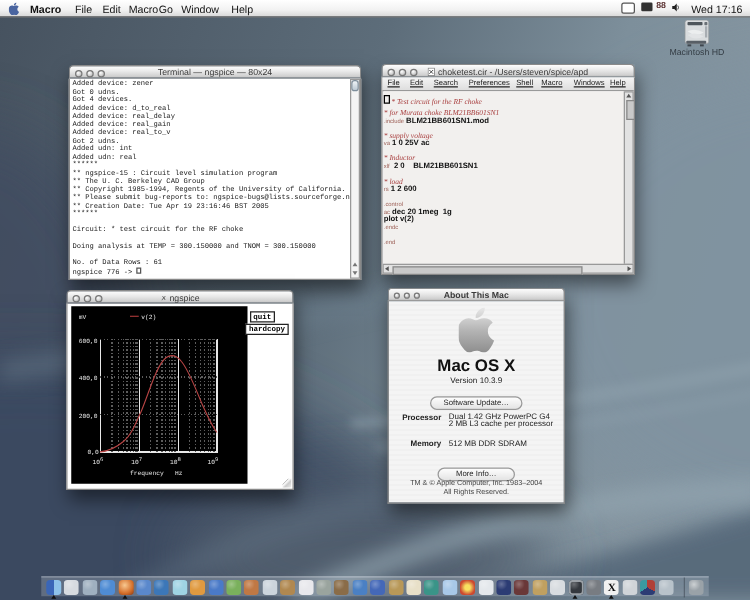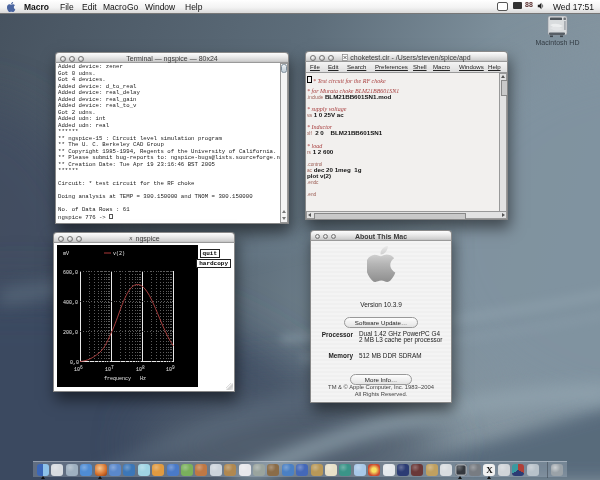--- a/index.html
+++ b/index.html
@@ -114,21 +114,21 @@
  <span class="item" style="left:127px;">Go</span>
  <span class="item" style="left:145px;text-align:right;">Window</span>
  <span class="item" style="left:185px;">Help</span>
  <span class="item" style="left:497px;top:2px;width:9px;height:7px;border:1px solid #555;border-radius:2px;background:#fff;"></span>
  <span class="item" style="left:513px;top:2px;width:9px;height:7px;background:#333;border-radius:1px;"></span>
  <span class="item" style="left:525px;top:1px;font-size:7px;color:#5a3030;font-weight:bold;">88</span>
  <svg class="item" style="left:537px;top:2px" width="8" height="8" viewBox="0 0 10 10">
       <path fill="#222" d="M1,3.5 L3,3.5 L5.5,1 L5.5,9 L3,6.5 L1,6.5 Z"></path>
       <path d="M6.5,3 Q8,5 6.5,7" stroke="#222" fill="none" stroke-width="0.8"></path>
     </svg>
- <span class="item" style="left:553px;font-size:8.5px;">Wed 17:51</span>
+ <span class="item" style="left:553px;font-size:8.5px;">Wed 17:16</span>
 </div>
 
 <div id="hd">
  <svg width="24" height="22" viewBox="0 0 24 22">
   <rect x="3" y="0" width="19" height="19" rx="2" fill="#d9dcde" stroke="#90959a" stroke-width="0.6"></rect>
   <rect x="5" y="1.5" width="12" height="2.6" rx="0.6" fill="#4e555b"></rect>
   <rect x="18.5" y="1.5" width="2.4" height="2.6" rx="0.6" fill="#6a7076"></rect>
   <rect x="19" y="5" width="1.8" height="9" fill="#a8adb2"></rect>
   <path d="M5,9 q6,-3 13,1 q-7,4 -13,-1" fill="#eceeef"></path>
   <path d="M5,12 q6,-3 13,1 q-7,4 -13,-1" fill="#e2e4e6"></path>
@@ -282,20 +282,21 @@
   <svg style="position:absolute;left:56px;top:5px;" width="30" height="36" viewBox="0 0 17 20">
    <defs>
           <linearGradient id="apgr" x1="0" y1="0" x2="0" y2="1">
     <stop offset="0" stop-color="#e8e8e8"></stop>
             <stop offset="0.5" stop-color="#b5b5b5"></stop>
             <stop offset="1" stop-color="#8e8e8e"></stop>
           </linearGradient>
         </defs>
    <path fill="url(#apgr)" d="M13.2,10.6c0-2.6,2.1-3.8,2.2-3.9c-1.2-1.8-3.1-2-3.7-2c-1.6-0.2-3.1,0.9-3.9,0.9C7,5.6,5.8,4.7,4.4,4.7C2.7,4.8,1.1,5.8,0.2,7.4c-1.8,3.1-0.5,7.7,1.3,10.2c0.9,1.2,1.9,2.6,3.2,2.6c1.3-0.1,1.8-0.8,3.4-0.8c1.6,0,2,0.8,3.4,0.8c1.4,0,2.3-1.3,3.1-2.5c1-1.4,1.4-2.8,1.4-2.9C16,14.7,13.2,13.6,13.2,10.6z M10.7,3.1c0.7-0.9,1.2-2.1,1.1-3.3c-1,0-2.3,0.7-3,1.6C8.1,2.1,7.5,3.4,7.7,4.6C8.8,4.7,10,4,10.7,3.1z"></path>
   </svg>
+  <div style="position:absolute;top:44px;width:100%;font-size:13.5px;font-weight:bold;color:#111;">Mac OS X</div>
   <div style="position:absolute;top:59.5px;width:100%;font-size:6.5px;">Version 10.3.9</div>
   <div style="position:absolute;top:70px;width:100%;"><span class="pill">Software Update…</span></div>
   <div style="position:absolute;top:89.5px;left:0;width:42px;text-align:right;font-size:6.4px;font-weight:bold;">Processor</div>
   <div style="position:absolute;top:89.5px;left:48px;width:94px;text-align:left;font-size:6.4px;line-height:6.8px;">Dual 1.42 GHz PowerPC G4<br>2 MB L3 cache per processor</div>
   <div style="position:absolute;top:110.5px;left:0;width:42px;text-align:right;font-size:6.4px;font-weight:bold;">Memory</div>
   <div style="position:absolute;top:110.5px;left:48px;width:94px;text-align:left;font-size:6.4px;">512 MB DDR SDRAM</div>
   <div style="position:absolute;top:126.5px;width:100%;"><span class="pill" style="padding:1px 14px;">More Info…</span></div>
   <div style="position:absolute;top:142.5px;width:100%;font-size:5.8px;line-height:7px;color:#444;">TM &amp; © Apple Computer, Inc. 1983–2004<br>All Rights Reserved.</div>
  </div>
 </div>

